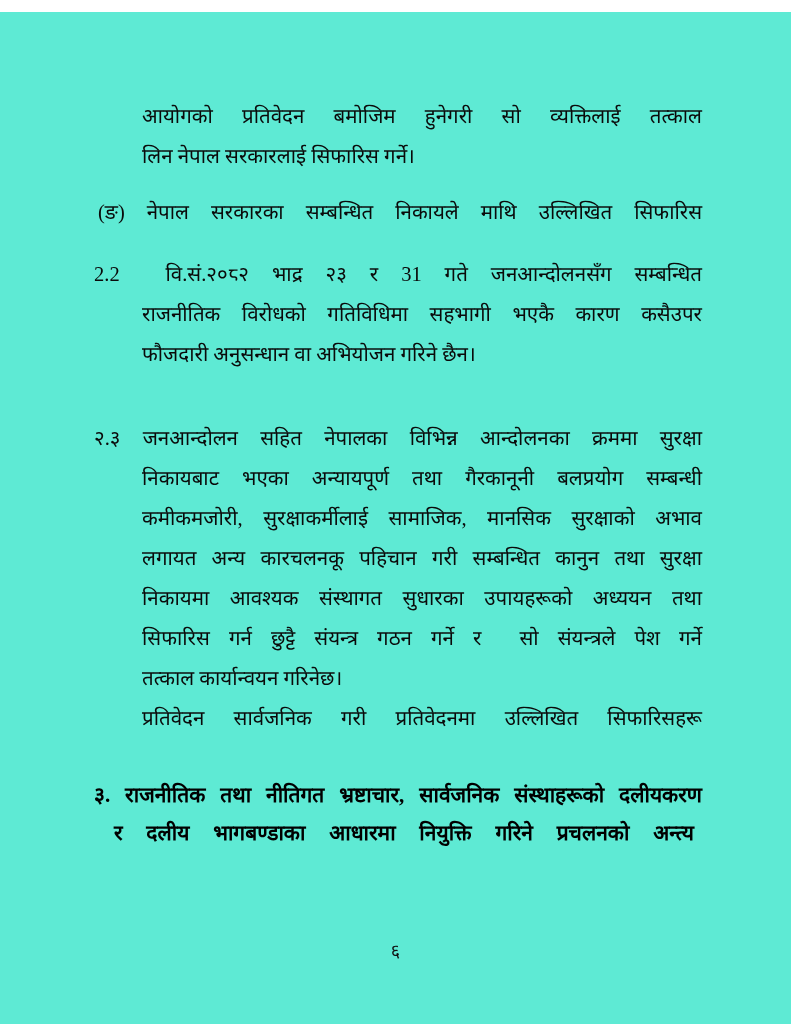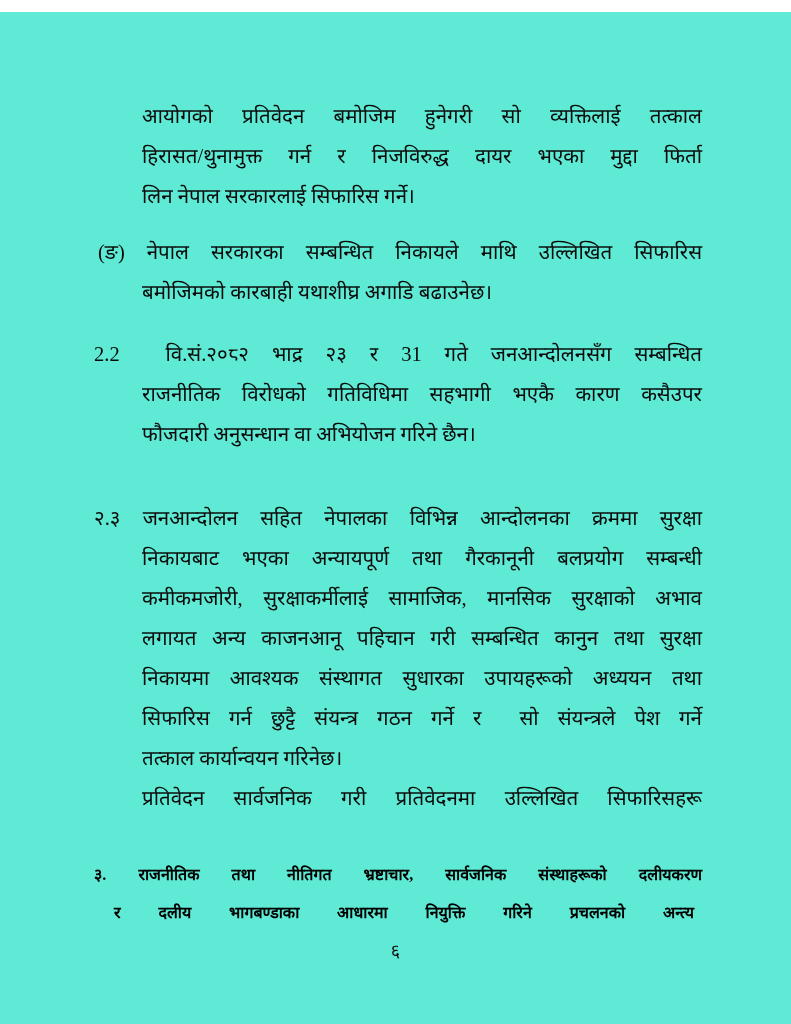--- a/index.html
+++ b/index.html
@@ -74,21 +74,21 @@
     text-indent: 0;
   }
   .block-clause .ln.cont {
     padding-left: 48px;
   }
 
   .gap-lg { height: 18px; }
 
   
   .heading {
-    font-size: 16px;
+    font-size: 21px;
     line-height: 38px;
     font-weight: bold;
     margin: 0;
     padding-top: 12px;
   }
   .heading .ln {
     display: block;
     white-space: pre;
   }
   .heading .ln.hl1 {
@@ -117,42 +117,40 @@
 </style>
 </head>
 <body>
 
 <div class="page">
 
   <div class="content">
 
     <div class="para block-cont">
       <span class="ln">आयोगको प्रतिवेदन बमोजिम हुनेगरी सो व्यक्तिलाई तत्काल</span>
-      <span class="ln">हिरासत/थुनामुक्त गर्न र निजविरुद्ध दायर भएका मुद्दा फिर्ता</span>
       <span class="ln last">लिन नेपाल सरकारलाई सिफारिस गर्ने।</span>
     </div>
 
     <div class="para block-subitem">
       <span class="ln ln-first">(ङ) नेपाल सरकारका सम्बन्धित निकायले माथि उल्लिखित सिफारिस</span>
-      <span class="ln cont last">बमोजिमको कारबाही यथाशीघ्र अगाडि बढाउनेछ।</span>
     </div>
 
     <div class="para block-clause">
       <span class="ln ln-first">2.2  वि.सं.२०८२ भाद्र २३ र 31 गते जनआन्दोलनसँग सम्बन्धित</span>
       <span class="ln cont">राजनीतिक विरोधको गतिविधिमा सहभागी भएकै कारण कसैउपर</span>
       <span class="ln cont last">फौजदारी अनुसन्धान वा अभियोजन गरिने छैन।</span>
     </div>
 
     <div class="gap-lg"></div>
 
     <div class="para block-clause">
       <span class="ln ln-first">२.३ जनआन्दोलन सहित नेपालका विभिन्न आन्दोलनका क्रममा सुरक्षा</span>
       <span class="ln cont">निकायबाट भएका अन्यायपूर्ण तथा गैरकानूनी बलप्रयोग सम्बन्धी</span>
       <span class="ln cont">कमीकमजोरी, सुरक्षाकर्मीलाई सामाजिक, मानसिक सुरक्षाको अभाव</span>
-      <span class="ln cont">लगायत अन्य काजनआनू पहिचान गरी सम्बन्धित कानुन तथा सुरक्षा</span>
+      <span class="ln cont">लगायत अन्य कारचलनकू पहिचान गरी सम्बन्धित कानुन तथा सुरक्षा</span>
       <span class="ln cont">निकायमा आवश्यक संस्थागत सुधारका उपायहरूको अध्ययन तथा</span>
       <span class="ln cont">सिफारिस गर्न छुट्टै संयन्त्र गठन गर्ने र  सो संयन्त्रले पेश गर्ने</span>
       <span class="ln cont last">तत्काल कार्यान्वयन गरिनेछ।</span>
       <span class="ln cont">प्रतिवेदन सार्वजनिक गरी प्रतिवेदनमा उल्लिखित सिफारिसहरू</span>
     </div>
 
     <div class="heading">
       <span class="ln hl1">३. राजनीतिक तथा नीतिगत भ्रष्टाचार, सार्वजनिक संस्थाहरूको दलीयकरण</span>
       <span class="ln hl2">र दलीय भागबण्डाका आधारमा नियुक्ति गरिने प्रचलनको अन्त्य</span>
     </div>

